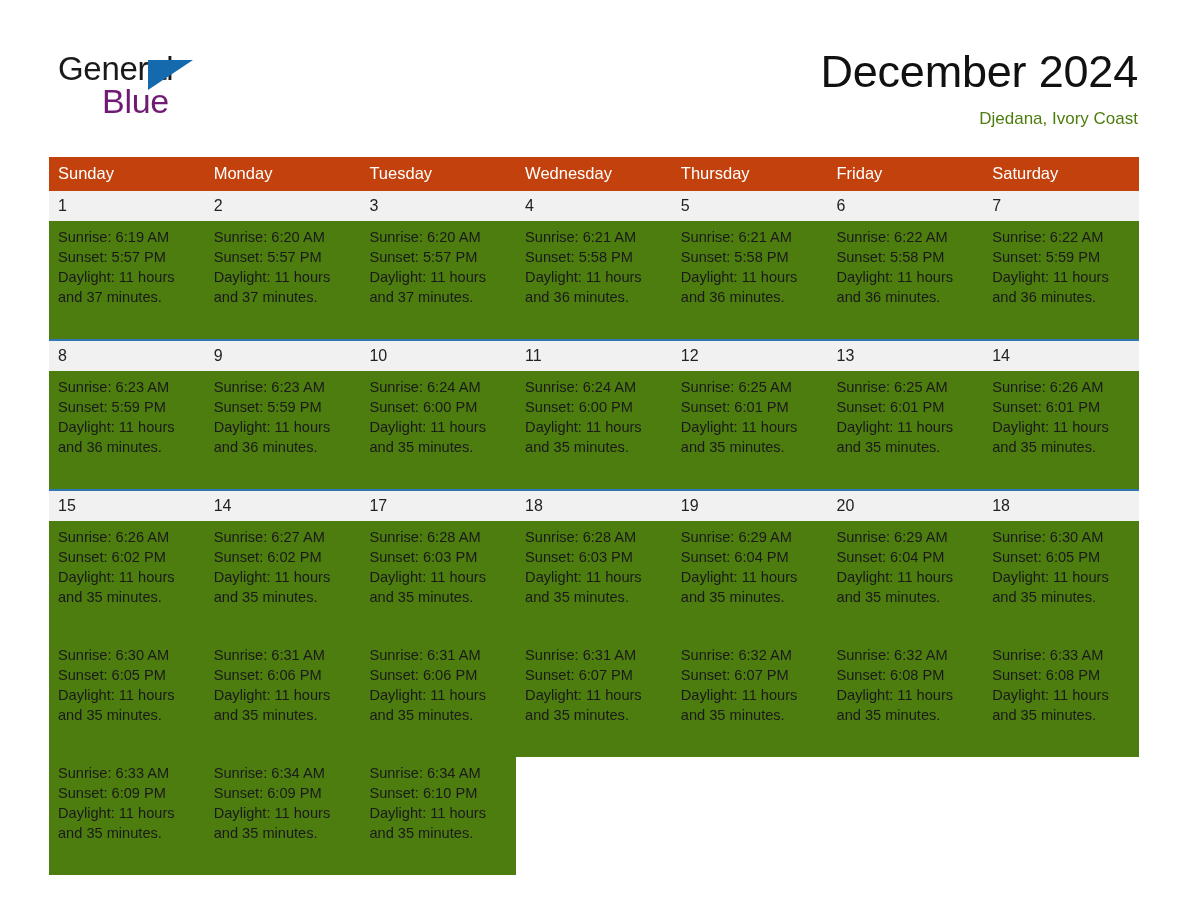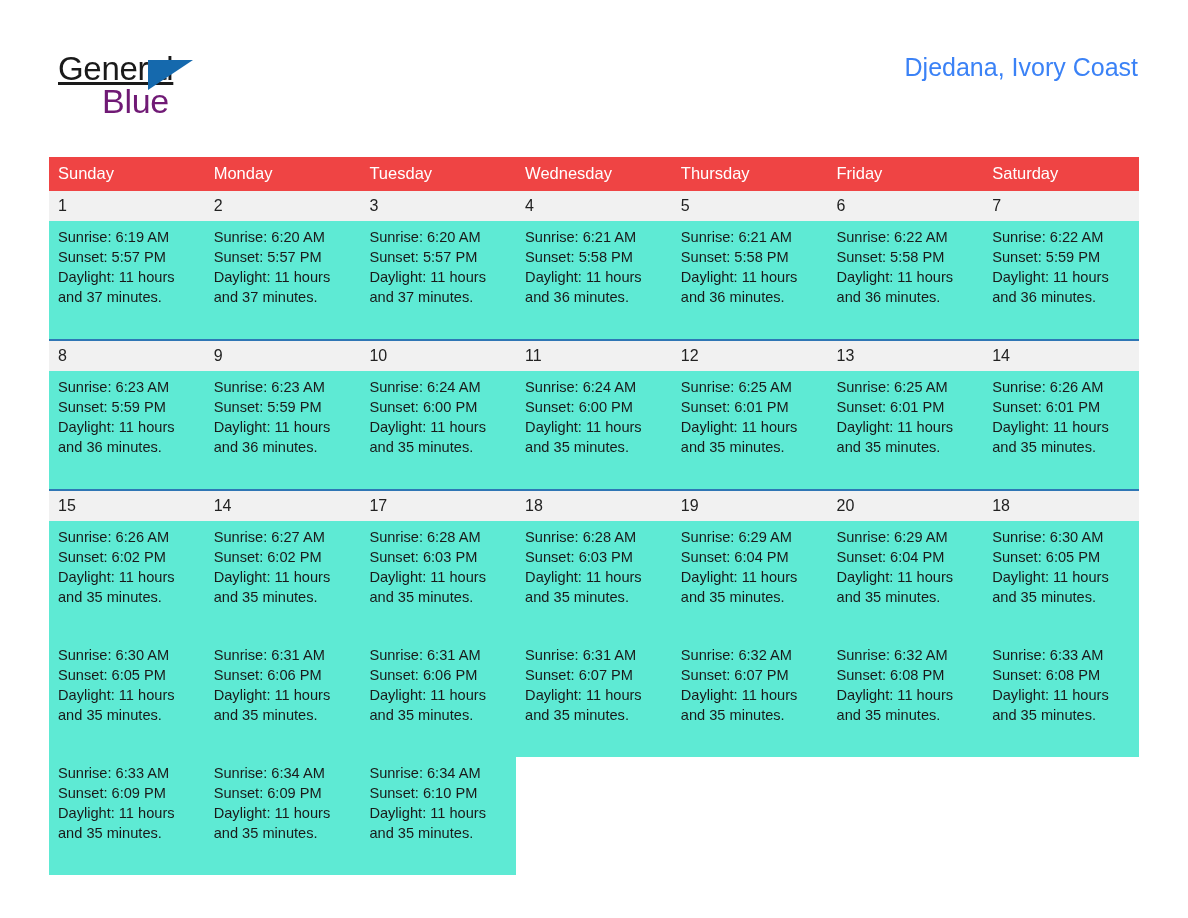--- a/index.html
+++ b/index.html
@@ -35,21 +35,20 @@
   .logo-general {
     font-size: 33px;
     line-height: 33px;
     letter-spacing: -0.3px;
     color: #1a1a1a;
     font-family: "Liberation Sans", sans-serif;
     font-weight: 400;
     position: absolute;
     left: 0;
     top: 0;
-    text-decoration: underline;
   }
   .logo-tri {
     position: absolute;
     left: 90px;
     top: 8px;
     width: 0;
     height: 0;
     border-left: 45px solid #1569ad;
     border-bottom: 30px solid transparent;
   }
@@ -73,42 +72,42 @@
   }
   .cal-title {
     font-size: 45px;
     line-height: 52px;
     font-weight: 400;
     color: #111111;
     letter-spacing: -0.2px;
   }
   .cal-subtitle {
     margin-top: 6px;
-    font-size: 25px;
+    font-size: 17px;
     line-height: 30px;
     font-weight: 400;
-    color: #3b82f6;
+    color: #4d7c0f;
   }
 
   
   .calendar-wrap {
     position: absolute;
     left: 49px;
     top: 157px;
     width: 1090px;
   }
   table.calendar {
     border-collapse: collapse;
     table-layout: fixed;
     width: 1090px;
   }
   table.calendar col { width: 155.7px; }
 
   thead th {
-    background: #ef4444;
+    background: #c2410c;
     color: #ffffff;
     font-size: 16.5px;
     font-weight: 400;
     text-align: left;
     padding: 7px 0 8px 9px;
     line-height: 19px;
   }
 
   tr.daynum-row td {
     background: #f1f1f1;
@@ -117,21 +116,21 @@
     padding: 5px 0 5px 9px;
     line-height: 20px;
     vertical-align: top;
     border-top: 2px solid #2f76b5;
   }
   tr.daynum-row.first-week td {
     border-top: none;
   }
 
   tr.detail-row td {
-    background: #5eead4;
+    background: #4d7c0f;
     font-size: 14.6px;
     line-height: 20px;
     color: #1a1a1a;
     padding: 6px 6px 16px 9px;
     vertical-align: top;
     height: 96px;
   }
   tr.detail-row td.empty-cell { background: #ffffff; }
 
   .cell-line { white-space: nowrap; }
@@ -142,20 +141,21 @@
 
 <div class="page-header">
 
   <div class="logo">
     <span class="logo-general">General</span>
     <span class="logo-tri"></span>
     <span class="logo-blue">Blue</span>
   </div>
 
   <div class="title-block">
+    <div class="cal-title">December 2024</div>
     <div class="cal-subtitle">Djedana, Ivory Coast</div>
   </div>
 
 </div>
 
 <div class="calendar-wrap">
   <table class="calendar">
     <colgroup>
       <col>
         <col>

